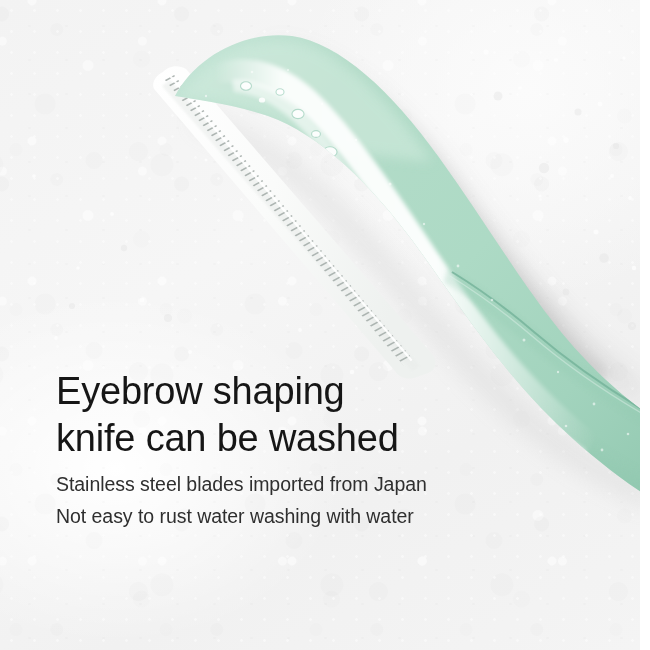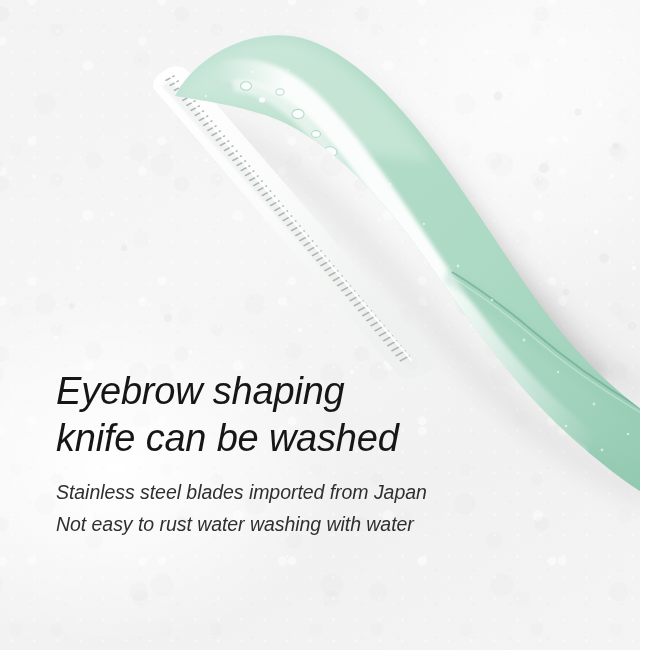--- a/index.html
+++ b/index.html
@@ -11,21 +11,20 @@
   body {
     font-family: "Liberation Sans", sans-serif;
   }
 
   #product-image {
     position: relative;
     width: 640px;
     height: 650px;
     overflow: hidden;
     background: #f4f4f4;
-    font-style: italic;
   }
 
   
   .bg-base {
     position: absolute;
     inset: 0;
     background:
       radial-gradient(ellipse 60% 45% at 18% 72%, #ffffff 0%, rgba(255,255,255,0) 60%),
       radial-gradient(ellipse 55% 50% at 82% 14%, #fbfbfb 0%, rgba(251,251,251,0) 65%),
       linear-gradient(150deg, #f3f3f3 0%, #f6f6f6 38%, #f1f1f1 70%, #f4f4f4 100%);
@@ -88,21 +87,21 @@
   }
   .headline {
     color: #161616;
     font-size: 38px;
     line-height: 47px;
     font-weight: 400;
     letter-spacing: -0.2px;
     white-space: pre;
   }
   .bullets {
-    margin-top: 14px;
+    margin-top: 6px;
   }
   .bullet {
     color: #2f2f2f;
     font-size: 19.5px;
     line-height: 32px;
     font-weight: 400;
     letter-spacing: -0.05px;
     white-space: pre;
   }
 </style>

